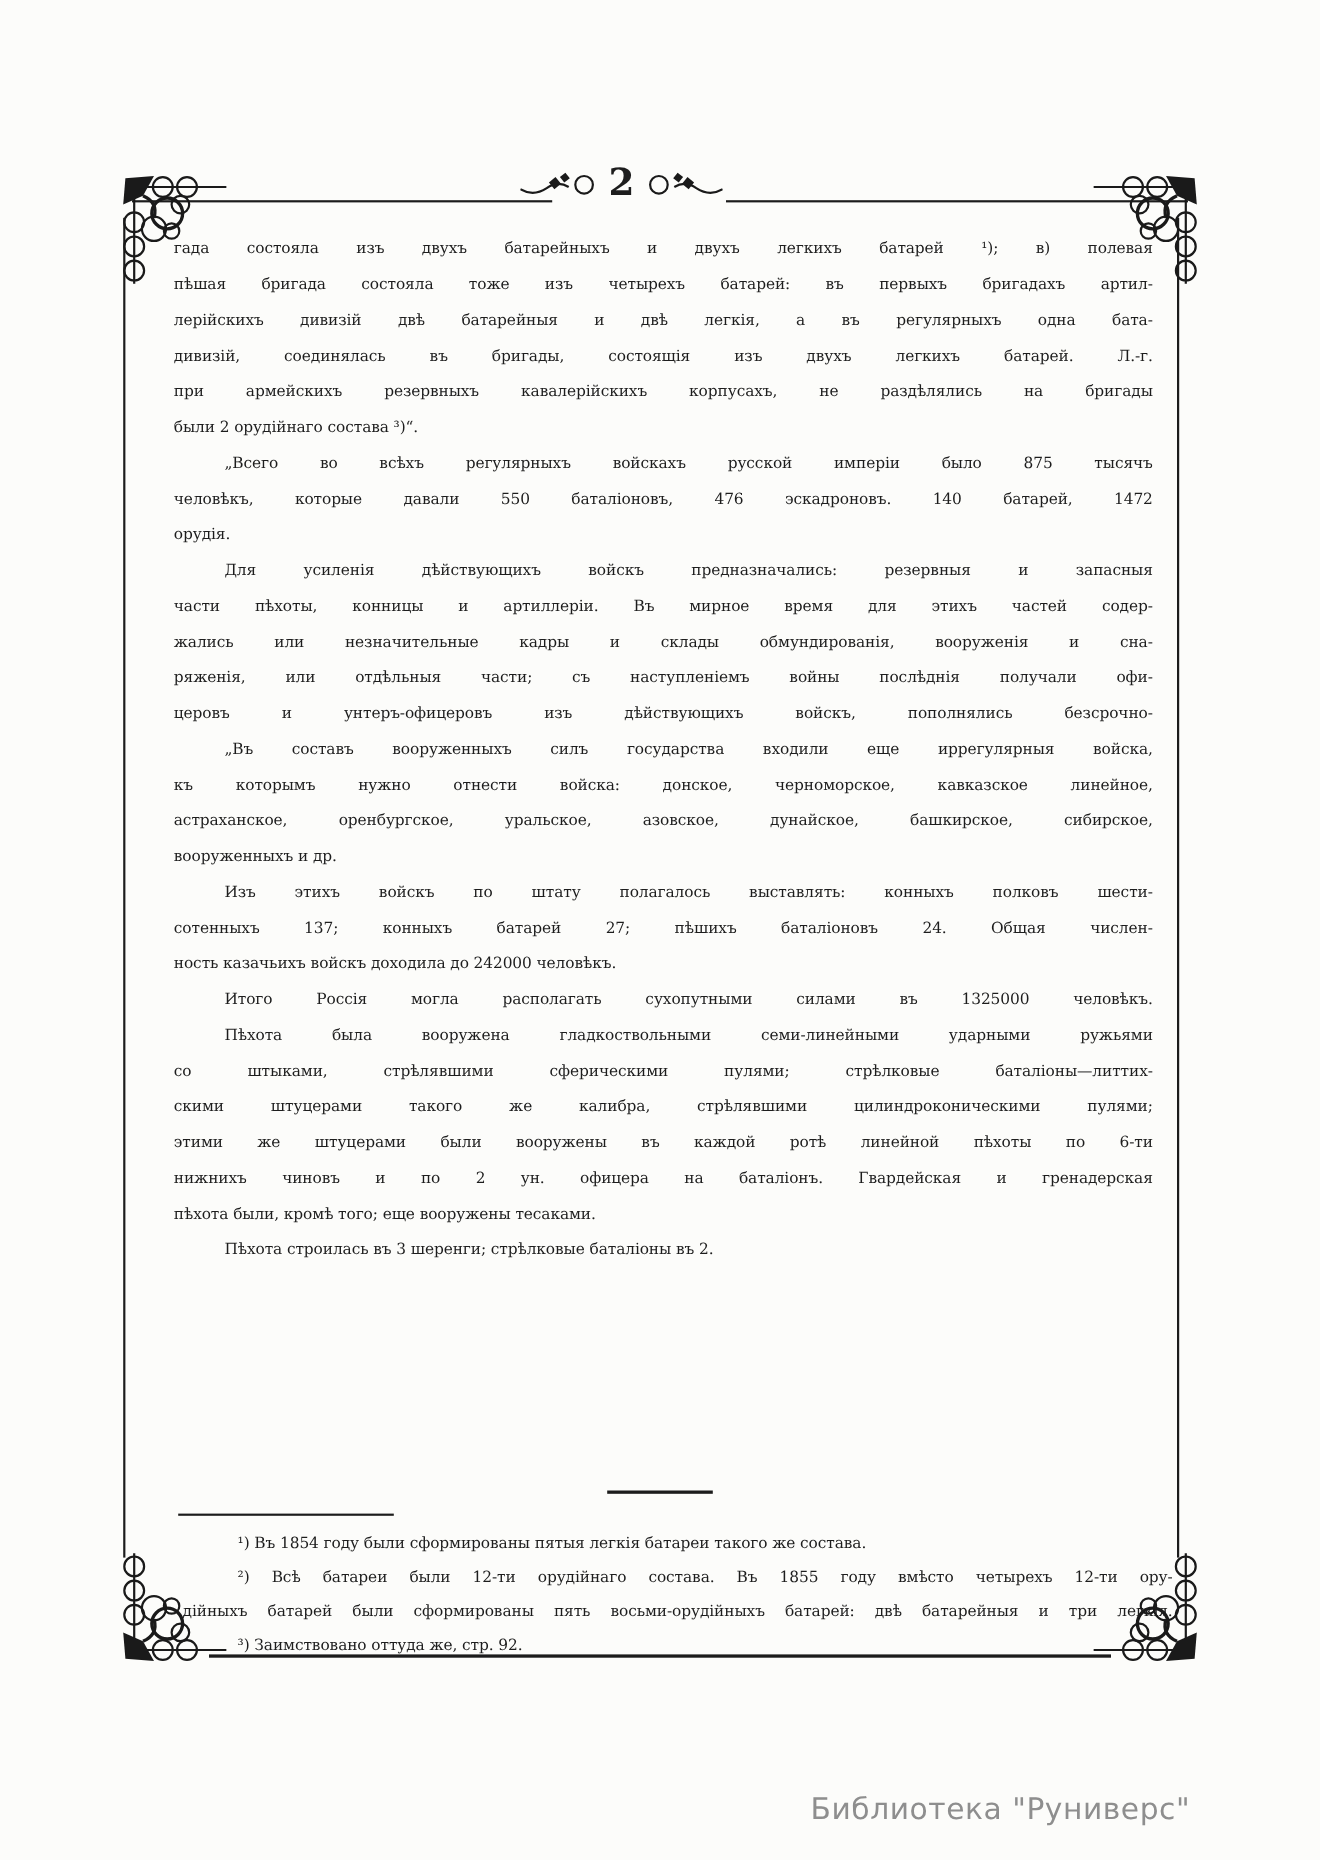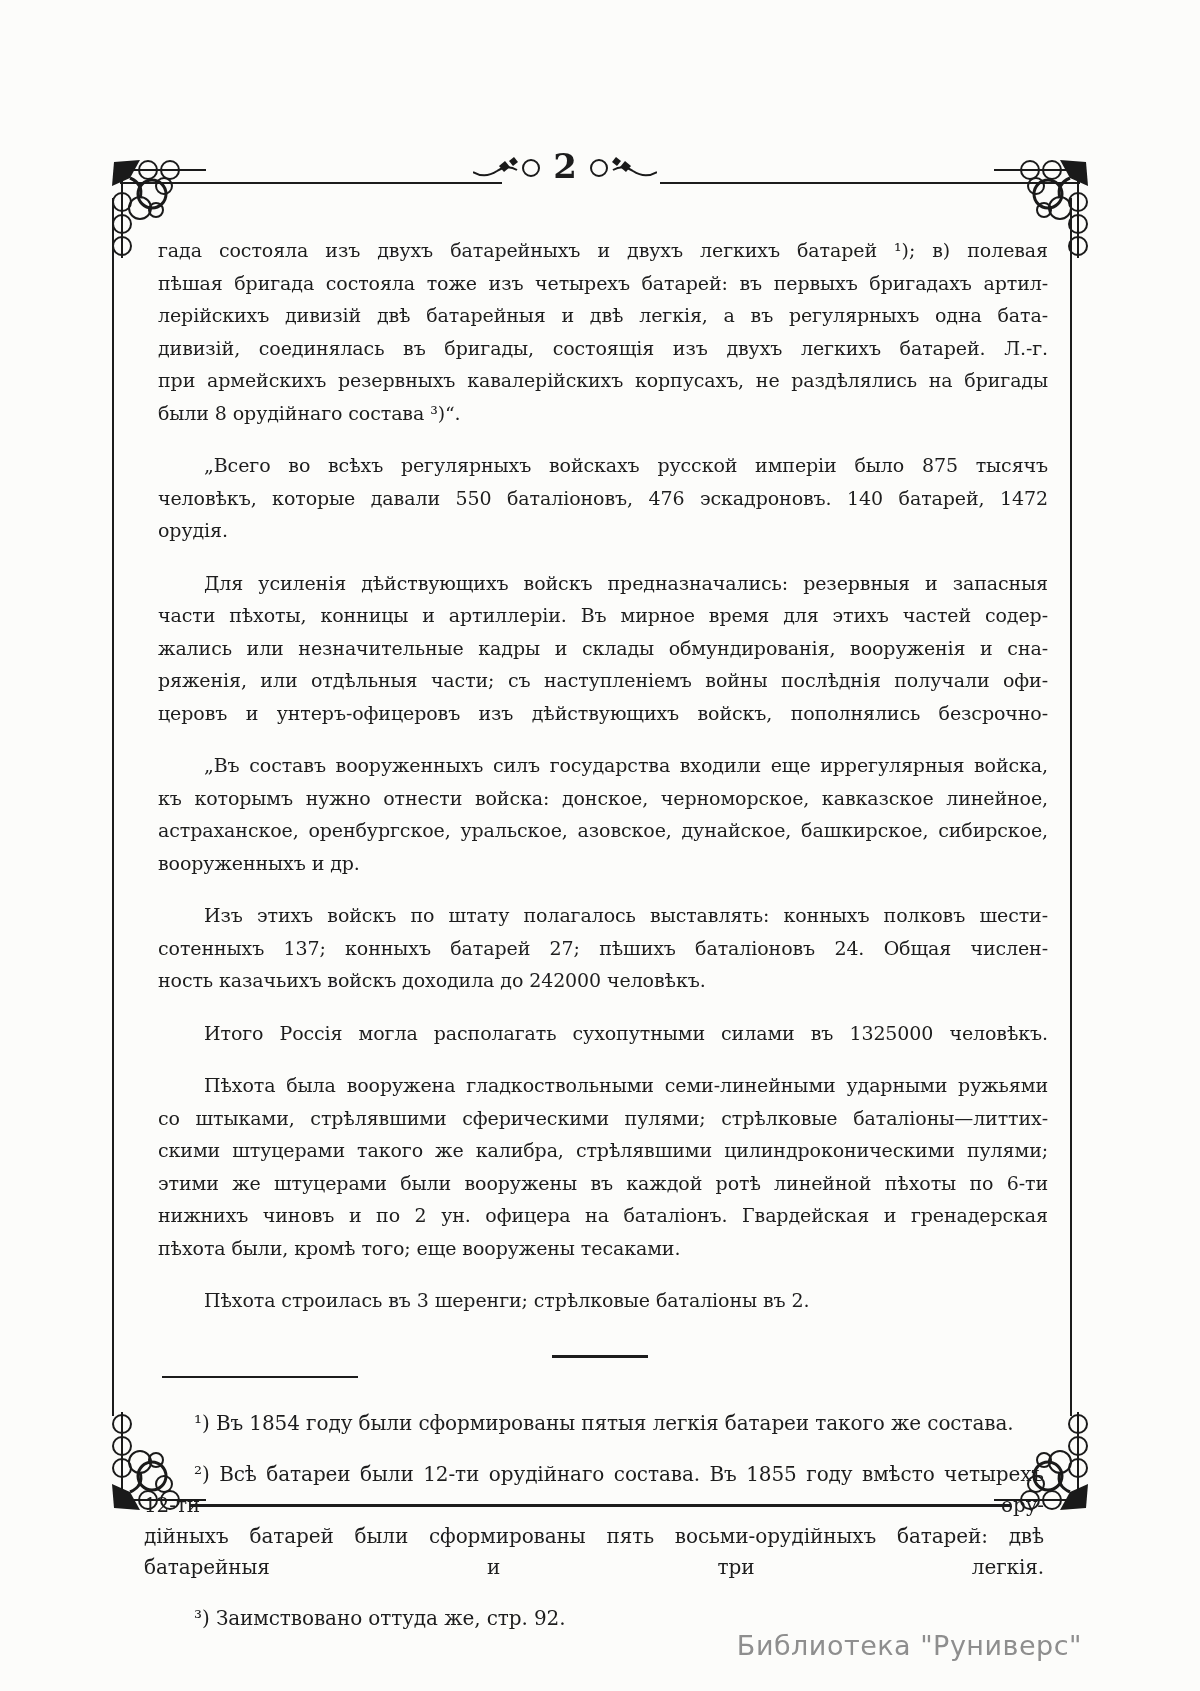--- a/index.html
+++ b/index.html
@@ -30,33 +30,33 @@
   }
   .flourish{display:block;}
   
   .corner{position:absolute;width:96px;height:108px;}
   .corner.tl{left:110px;top:158px;}
   .corner.tr{left:994px;top:158px;transform:scaleX(-1);}
   .corner.bl{left:110px;top:1404px;transform:scaleY(-1);}
   .corner.br{left:994px;top:1404px;transform:scale(-1,-1);}
   
   .body-text{
-    position:absolute;left:158px;top:234px;width:890px;
-    font-size:19px;line-height:32.5px;letter-spacing:-0.1px;
+    position:absolute;left:158px;top:210px;width:890px;
+    font-size:14px;line-height:32.5px;letter-spacing:-0.1px;
   }
   .line{white-space:normal;text-align:left;}
   .line.just{text-align:justify;text-align-last:justify;}
-  .line.indent{text-indent:46px;margin-top:20px;}
+  .line.indent{text-indent:46px;}
   
   .section-divider{left:552px;top:1355px;width:96px;height:3px;}
   .footnote-separator{left:162px;top:1376px;width:196px;height:2px;}
   
   .footnotes{
-    position:absolute;left:144px;top:1388px;width:900px;
-    font-size:20px;line-height:31px;letter-spacing:-0.1px;
+    position:absolute;left:166px;top:1388px;width:900px;
+    font-size:14px;line-height:31px;letter-spacing:-0.1px;
   }
   .footnotes .line.indent{text-indent:50px;}
   
   .watermark{
     position:absolute;right:118px;top:1630px;
     font-family:"DejaVu Sans","Liberation Sans",sans-serif;
     font-size:27px;color:#8e8e8e;letter-spacing:0.5px;
   }
   svg .ink{stroke:#1a1a1a;fill:none;stroke-width:3;}
   svg .ink-thin{stroke:#1a1a1a;fill:none;stroke-width:2;}
@@ -121,21 +121,21 @@
       <path class="ink-fill" d="M36,13 l5,-4 4,5 -5,4 Z"></path>
     </svg>
   </div>
 
   <div class="body-text">
       <div class="line just">гада состояла изъ двухъ батарейныхъ и двухъ легкихъ батарей ¹); в) полевая</div>
       <div class="line just">пѣшая бригада состояла тоже изъ четырехъ батарей: въ первыхъ бригадахъ артил-</div>
       <div class="line just">лерійскихъ дивизій двѣ батарейныя и двѣ легкія, а въ регулярныхъ одна бата-</div>
       <div class="line just">дивизій, соединялась въ бригады, состоящія изъ двухъ легкихъ батарей. Л.-г.</div>
       <div class="line just">при армейскихъ резервныхъ кавалерійскихъ корпусахъ, не раздѣлялись на бригады</div>
-      <div class="line">были 8 орудійнаго состава ³)“.</div>
+      <div class="line">были 2 орудійнаго состава ³)“.</div>
       <div class="line just indent">„Всего во всѣхъ регулярныхъ войскахъ русской имперіи было 875 тысячъ</div>
       <div class="line just">человѣкъ, которые давали 550 баталіоновъ, 476 эскадроновъ. 140 батарей, 1472</div>
       <div class="line">орудія.</div>
       <div class="line just indent">Для усиленія дѣйствующихъ войскъ предназначались: резервныя и запасныя</div>
       <div class="line just">части пѣхоты, конницы и артиллеріи. Въ мирное время для этихъ частей содер-</div>
       <div class="line just">жались или незначительные кадры и склады обмундированія, вооруженія и сна-</div>
       <div class="line just">ряженія, или отдѣльныя части; съ наступленіемъ войны послѣднія получали офи-</div>
       <div class="line just">церовъ и унтеръ-офицеровъ изъ дѣйствующихъ войскъ, пополнялись безсрочно-</div>
       <div class="line just indent">„Въ составъ вооруженныхъ силъ государства входили еще иррегулярныя войска,</div>
       <div class="line just">къ которымъ нужно отнести войска: донское, черноморское, кавказское линейное,</div>

